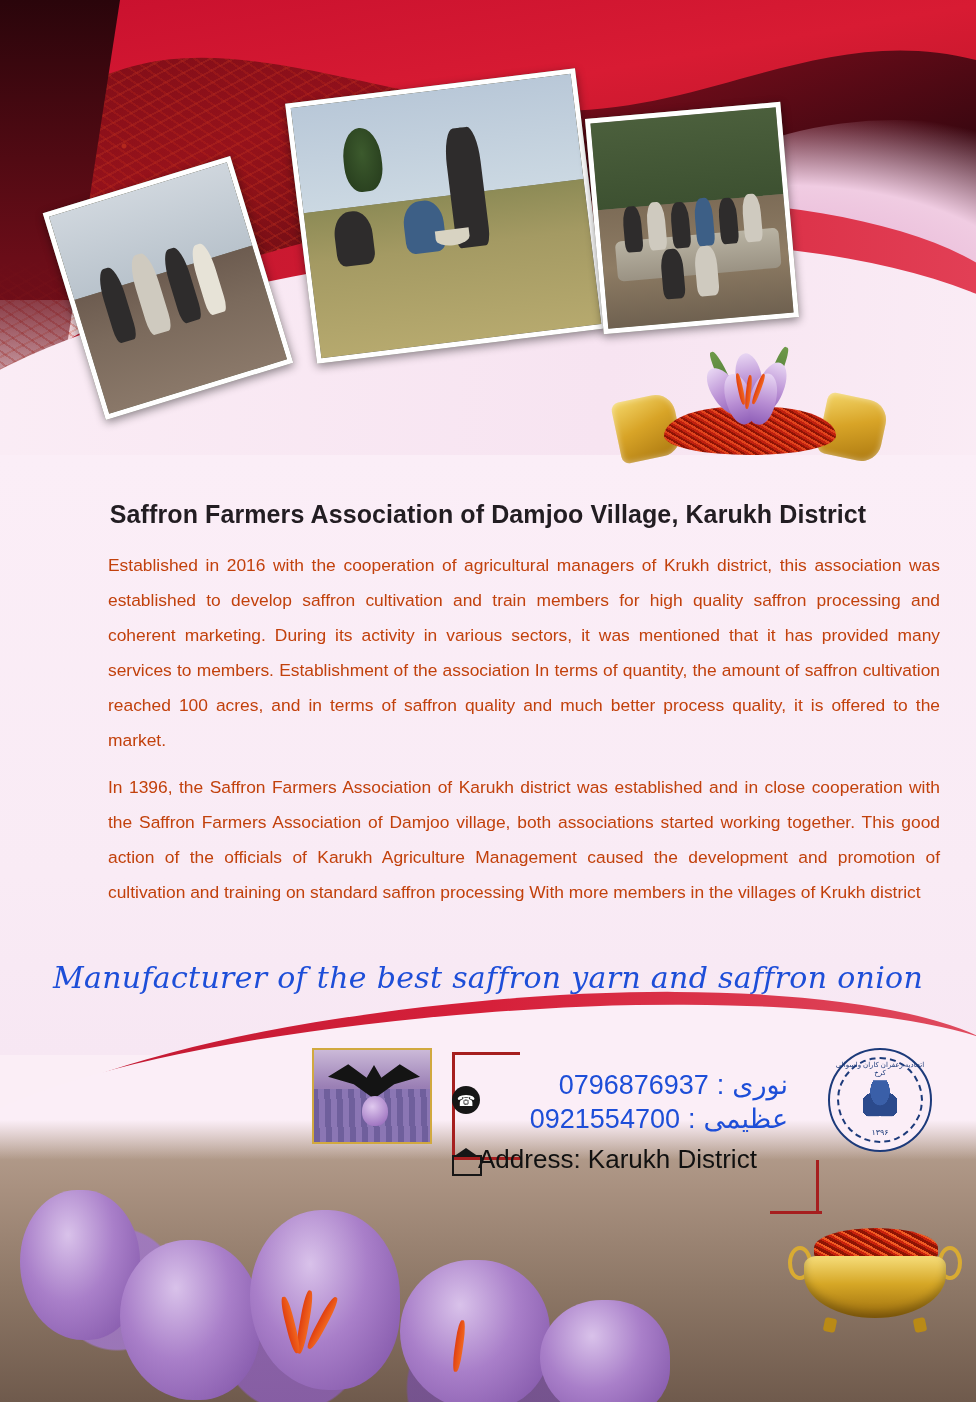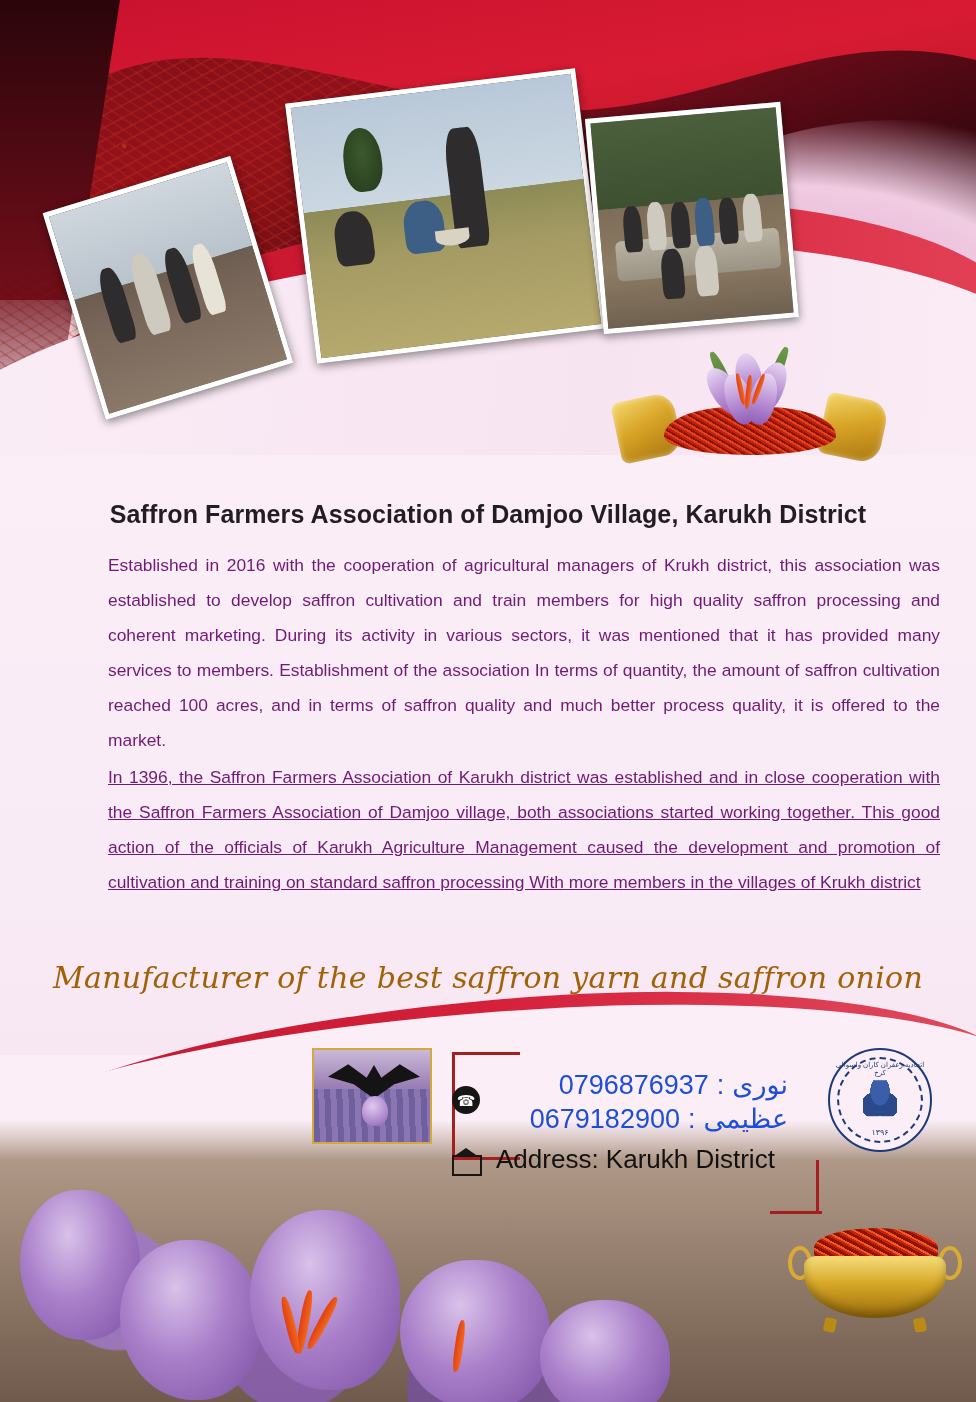--- a/index.html
+++ b/index.html
@@ -169,31 +169,31 @@
 
   
   .headline {
     position: absolute; left: 0; top: 500px; width: 976px;
     text-align: center;
     font-size: 25px; font-weight: bold; color: #221d22;
     letter-spacing: .1px;
   }
   .body-text {
     position: absolute; left: 108px; top: 548px; width: 832px;
-    font-size: 17.4px; line-height: 35px; color: #701a75;
+    font-size: 17.4px; line-height: 35px; color: #c2410c;
     text-align: justify; text-justify: inter-word;
   }
   .body-text p { margin-bottom: 0; }
-  .body-text p + p { margin-top: 2px; text-decoration: underline; }
+  .body-text p + p { margin-top: 12px; }
 
   .tagline {
     position: absolute; left: 0; top: 960px; width: 976px;
     text-align: center;
     font-family: "DejaVu Serif", serif;
-    font-style: italic; font-size: 30px; color: #a16207;
+    font-style: italic; font-size: 30px; color: #1d4ed8;
     letter-spacing: .3px;
   }
 
   
   .contact-wrap { position: absolute; left: 300px; top: 1040px; width: 660px; height: 150px; }
 
   .logo-box {
     position: absolute; left: 12px; top: 8px; width: 120px; height: 96px;
     border: 2px solid #d1a93f;
     background: linear-gradient(180deg, #cbb9d8 0%, #9a7fb5 40%, #7c6aa0 100%);
@@ -240,21 +240,21 @@
     position: absolute; left: 188px; top: 28px; width: 300px;
     font-size: 27px; color: #1d4ed8; line-height: 34px;
     white-space: nowrap;
   }
   .phone-rows .row { display: flex; justify-content: flex-end; gap: 8px; }
   .phone-rows .num { font-family: "Liberation Sans", sans-serif; }
   .phone-rows .name { direction: rtl; }
 
   .address-row {
     position: absolute; left: 152px; top: 104px; width: 400px;
-    display: flex; align-items: center; gap: 18px;
+    display: flex; align-items: center; gap: 0;
     font-size: 26px; color: #111; white-space: nowrap;
   }
   .home-icon {
     width: 26px; height: 24px; position: relative; flex: 0 0 auto;
   }
   .home-icon::before {
     content:""; position:absolute; left:0; top:7px; width:26px; height:17px;
     border: 2.5px solid #161616;
   }
   .home-icon::after {
@@ -431,21 +431,21 @@
 
     <div class="phone-icon">☎</div>
 
     <div class="phone-rows">
       <div class="row">
         <span class="num">0796876937</span>
         <span>:</span>
         <span class="name">نوری</span>
       </div>
       <div class="row">
-        <span class="num">0679182900</span>
+        <span class="num">0921554700</span>
         <span>:</span>
         <span class="name">عظیمی</span>
       </div>
     </div>
 
     <div class="address-row">
       <span class="home-icon"></span>
       <span>Address: Karukh District</span>
     </div>
 

